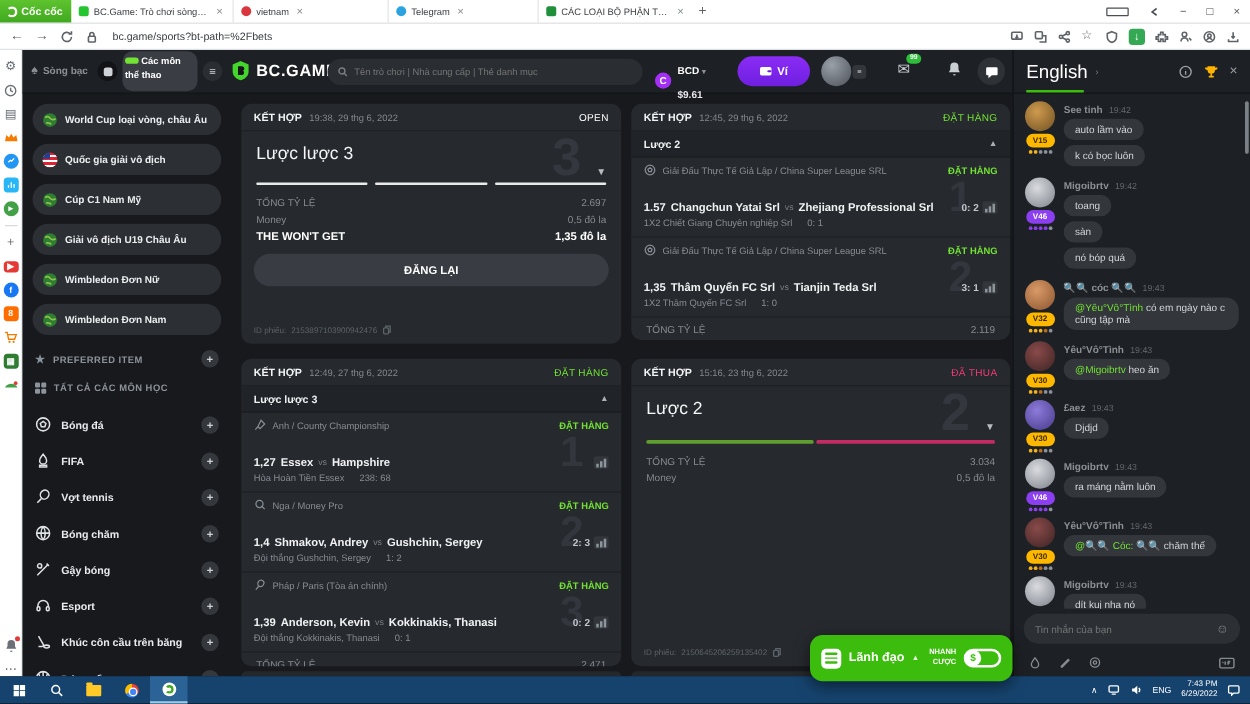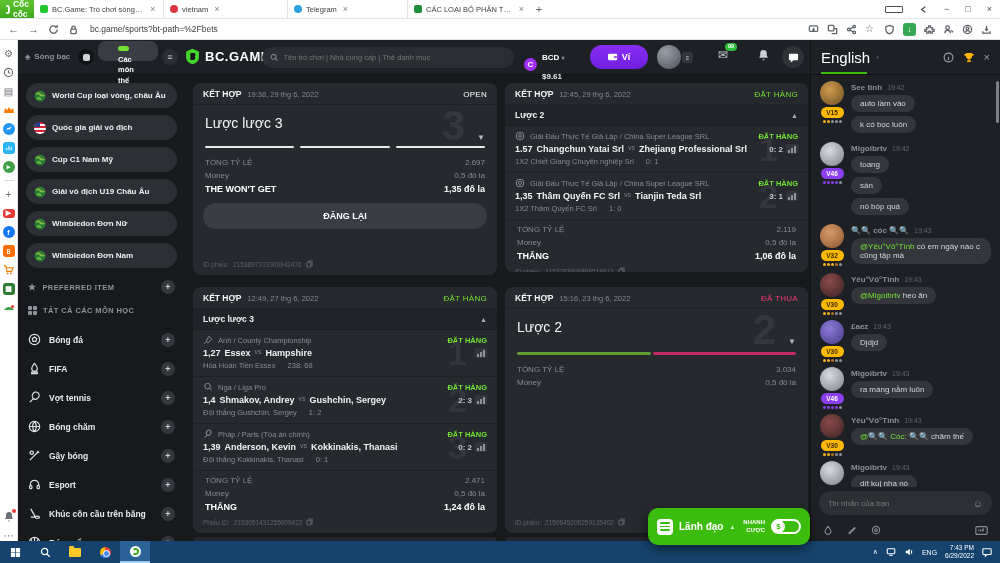--- a/index.html
+++ b/index.html
@@ -2,21 +2,21 @@
 <html><head>
 <meta charset="utf-8">
 <style>
   *{margin:0;padding:0;box-sizing:border-box}
   html,body{width:1000px;height:563px;overflow:hidden;background:#000;font-family:"Liberation Sans",sans-serif}
   .stage{position:relative;width:1000px;height:563px;background:#17191d;overflow:hidden;
          --grn:#72e234;--pnk:#f23b76;--pur:#7c2ef2;--yel:#ffb800;--bpur:#8b3ff0;--btn:#3cbd0e}
   svg{display:block}
   
   .tabstrip{position:absolute;left:0;top:0;width:1000px;height:19px;background:#fff;display:flex;align-items:stretch;border-bottom:1px solid #e4e6e9}
-  .brand{width:34px;background:linear-gradient(180deg,#5ec32e,#3fa91f);color:#fff;font-size:8.5px;font-weight:800;display:flex;align-items:center;gap:3px;padding:0 5px}
+  .brand{width:57px;background:linear-gradient(180deg,#5ec32e,#3fa91f);color:#fff;font-size:8.5px;font-weight:800;display:flex;align-items:center;gap:3px;padding:0 5px}
   .brand .ring{width:9px;height:9px;border:2px solid #fff;border-radius:50%;border-left-color:transparent}
   .tab{display:flex;align-items:center;gap:4px;padding:0 6px;font-size:7.5px;color:#3d4043;border-right:1px solid #e3e5e8;min-width:0}
   .tab .ttl{white-space:nowrap;overflow:hidden;text-overflow:ellipsis;max-width:92px}
   .tab .x{color:#80868b;font-size:9px;margin-left:2px}
   .fav{width:8px;height:8px;border-radius:2px;flex:none}
   .fav.bc{background:#24c52e}
   .fav.vn{background:#d9363e;border-radius:50%}
   .fav.tg{background:#2aa3e0;border-radius:50%}
   .fav.sp{background:#1f8f3a}
   .newtab{width:18px;display:flex;align-items:center;justify-content:center;color:#5f6368;font-size:11px}
@@ -52,21 +52,21 @@
   .tray{margin-left:auto;display:flex;align-items:center;gap:8px;padding-right:8px;font-size:7px}
   .tray .tm{text-align:right;font-size:6.5px;line-height:1.3}
   .wic svg{width:10px;height:10px;stroke:#fff;fill:none;stroke-width:1.3}
   
   .app{position:absolute;left:18px;top:40px;width:982px;height:501px;background:#17191d;overflow:hidden}
   .topbar{position:absolute;left:0;top:0;width:792px;height:35px;background:#1d2024;border-bottom:1px solid #121417}
   .topbar>*{position:absolute}
   .cas{left:7px;top:11px;display:flex;align-items:center;gap:4px;color:#8b9096;font-size:8px;font-weight:700}
   .knob{left:60px;top:9px;width:16px;height:16px;border-radius:50%;background:#111316;display:flex;align-items:center;justify-content:center}
   .knob i{width:7px;height:7px;border-radius:2px;background:#cfd3d7}
-  .tip{left:80px;top:1px;width:60px;height:20px;background:#3a3e44;border-radius:8px;padding:3px 20px;color:#fff;font-size:7.5px;font-weight:800;line-height:1.4}
+  .tip{left:80px;top:1px;width:60px;height:32px;background:#3a3e44;border-radius:8px;padding:3px 2px;color:#fff;font-size:7.5px;font-weight:800;line-height:1.4}
   .tip .gb{display:inline-block;width:11px;height:5px;border-radius:3px;background:var(--grn);margin-right:2px}
   .burger{left:144px;top:9px;width:16px;height:16px;border-radius:50%;background:#2a2d32;color:#cfd3d7;font-size:9px;display:flex;align-items:center;justify-content:center}
   .logo{left:166px;top:8px;display:flex;align-items:center;gap:4px}
   .logo svg{width:17px;height:17px}
   .logo b{color:#fff;font-size:13px;letter-spacing:.5px}
   .search{left:244px;top:7px;width:252px;height:21px;background:#2a2d32;border-radius:11px;display:flex;align-items:center;gap:5px;padding:0 8px}
   .search svg{width:9px;height:9px;stroke:#777e86;fill:none;stroke-width:1.6}
   .search input{background:transparent;border:none;outline:none;color:#6f767e;font-size:7.5px;width:100%;font-family:inherit}
   .cur{left:506px;top:5px;display:flex;align-items:center;gap:5px}
   .coin{width:13px;height:13px;border-radius:50%;background:#a32ef5;color:#fff;font-size:8px;font-weight:800;display:flex;align-items:center;justify-content:center}
@@ -120,21 +120,21 @@
   .trow{display:flex;align-items:center;padding:2px 12px;font-size:8px;color:#858b92;flex:none}
   .trow .tv{margin-left:auto}
   .trow.strong{color:#fff;font-weight:800;font-size:9px}
   .rebet{margin:7px 10px 0;height:26px;border-radius:13px;background:#393d43;color:#fff;font-weight:800;font-size:9px;display:flex;align-items:center;justify-content:center;border:none;flex:none;font-family:inherit}
   .cfoot{display:flex;align-items:center;gap:4px;padding:4px 10px 7px;font-size:6.5px;color:#5d646b;margin-top:auto;flex:none}
   .cfoot svg{width:7px;height:8px;stroke:#5d646b;fill:none;stroke-width:1.2}
   .leg{position:relative;padding:5px 10px 6px;border-bottom:1px solid #1e2125;flex:none}
   .lg-top{display:flex;align-items:center;gap:5px;font-size:7.5px;color:#878d94}
   .lg-top svg{width:10px;height:10px;stroke:#878d94;fill:none;stroke-width:1.2}
   .lg-stat{margin-left:auto;color:var(--grn);font-weight:800;font-size:7.5px}
-  .lg-match{display:flex;gap:4px;margin-top:3px;font-size:9px;color:#f0f2f4;font-weight:800;position:relative;z-index:1}
+  .lg-match{display:flex;align-items:center;gap:4px;margin-top:20px;font-size:9px;color:#f0f2f4;font-weight:800;position:relative;z-index:1}
   .lg-match .vs{color:#7b828a;font-weight:400;font-size:7px}
   .lg-match .sc{margin-left:auto;display:flex;align-items:center;gap:3px;color:#c3c8cd;font-size:8px;font-weight:800}
   .chartic{display:inline-flex;align-items:flex-end;gap:1px;background:#33373c;border-radius:2px;padding:2px 2px 1px}
   .chartic i{width:2px;background:#8d949b;display:block}
   .lg-pick{margin-top:3px;font-size:7.5px;color:#868c93;position:relative;z-index:1}
   .lg-pick .ps{margin-left:12px}
   .wmark{position:absolute;right:30px;top:50%;transform:translateY(-50%);font-size:34px;font-weight:800;color:#33373d;line-height:1;z-index:0}
   .sliver{position:absolute;top:462px;height:4px;border-radius:6px 6px 0 0;background:#24272b}
   
   .chat{position:absolute;left:792px;top:0;width:190px;height:501px;background:#1d2024;border-left:1px solid #101214;display:flex;flex-direction:column}
@@ -720,21 +720,21 @@
             </div>
           <div class="lg-pick"><span>Hòa Hoàn Tiền Essex</span><span class="ps">238: 68</span></div>
         </div>
         <div class="leg">
           <span class="wmark">2</span>
           <div class="lg-top">
               <svg viewBox="0 0 12 12">
                 <circle cx="5.5" cy="5" r="3.4"></circle>
                 <path d="M8 7.5 10.5 10"></path>
               </svg>
-              <span>Nga / Liga Pro</span>
+              <span>Nga / Money Pro</span>
               <span class="lg-stat">ĐẶT HÀNG</span>
             </div>
           <div class="lg-match">
               <b>1,4</b>
               <b>Shmakov, Andrey</b>
               <span class="vs">vs</span>
               <b>Gushchin, Sergey</b>
               <span class="sc">
                 <span>2: 3</span>
                 <span class="chartic">

